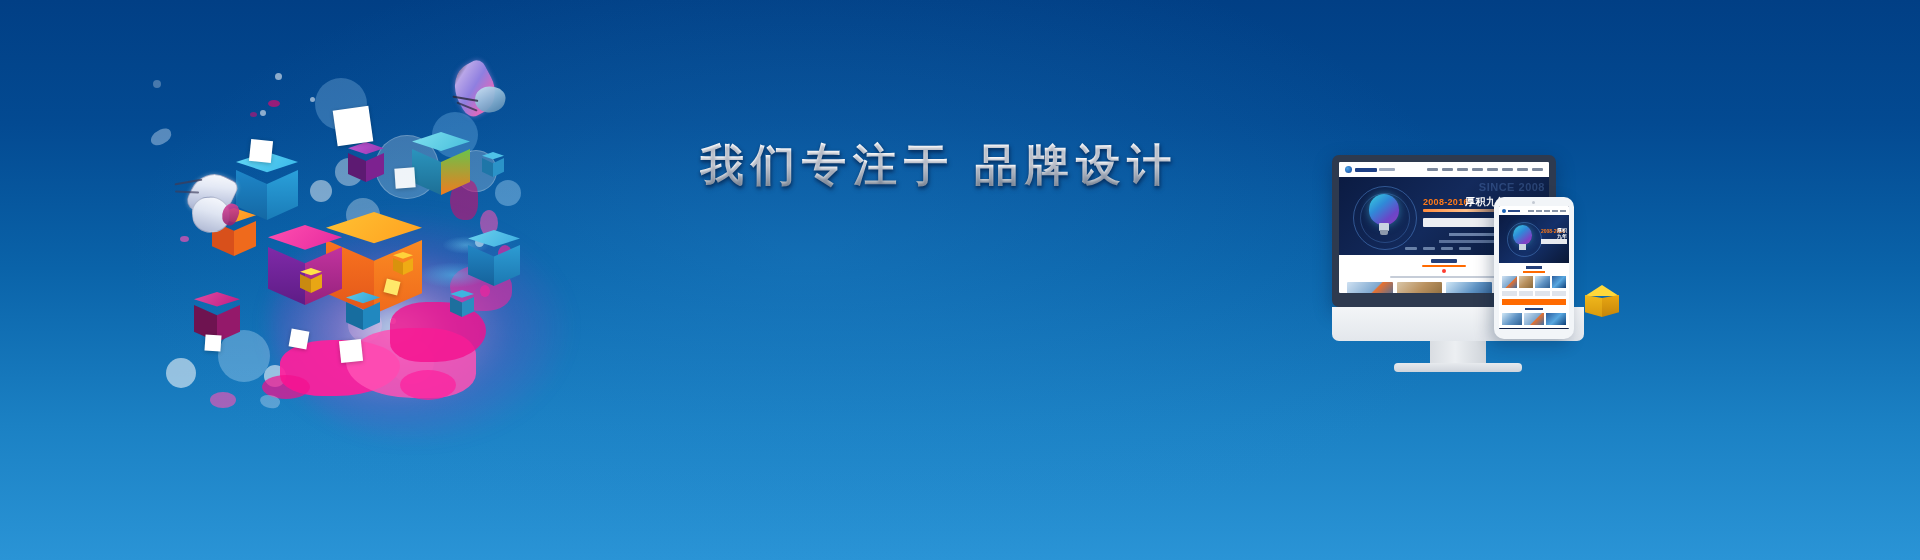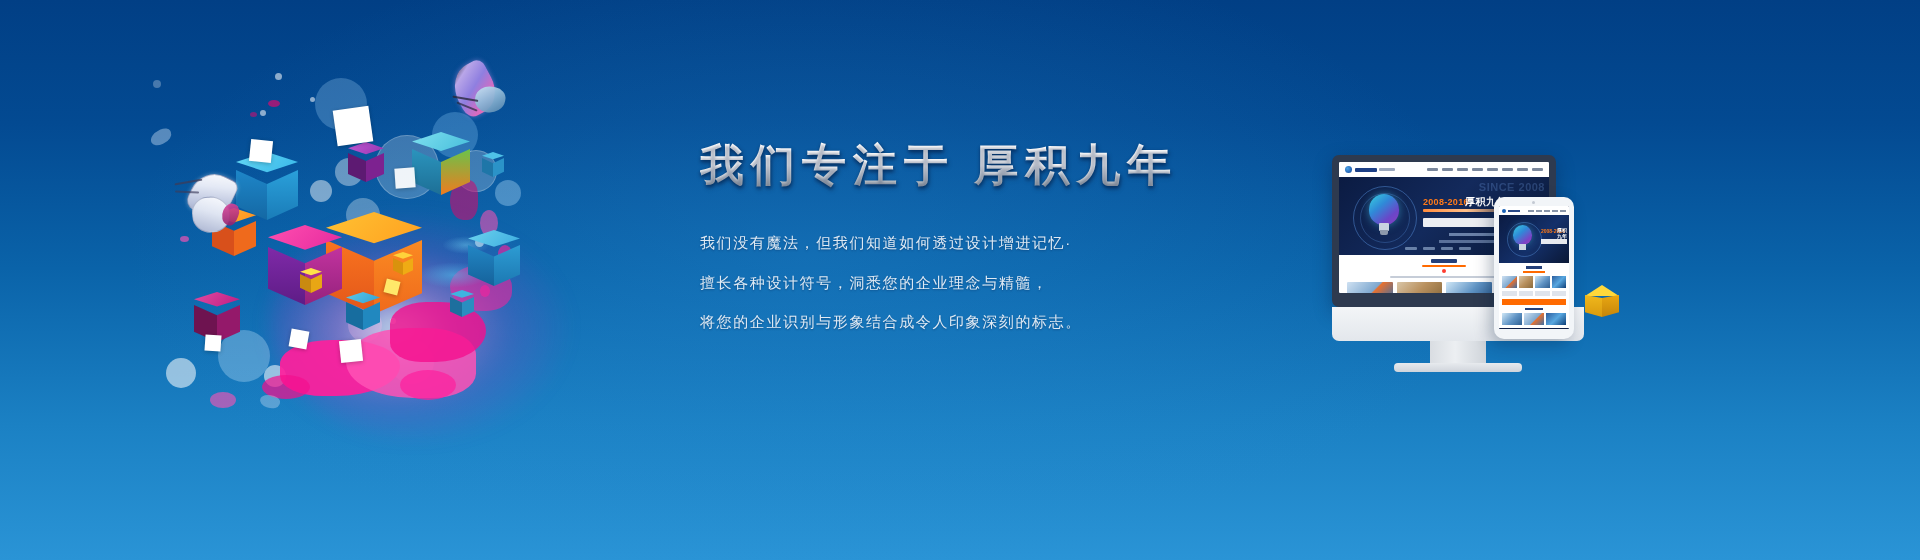--- a/index.html
+++ b/index.html
@@ -367,26 +367,21 @@
       <div style="position:absolute;left:0px;top:14px;width:28px;height:2px;background:rgba(60,60,90,.75);
         transform:rotate(-18deg);border-radius:2px;"></div>
       <div style="position:absolute;left:2px;top:24px;width:24px;height:2px;background:rgba(60,60,90,.65);
         transform:rotate(-6deg);border-radius:2px;"></div>
       <div style="position:absolute;left:52px;top:30px;width:16px;height:22px;border-radius:50% 50% 40% 60%;
         background:linear-gradient(150deg,#e0479f,#8c1f68);transform:rotate(16deg);opacity:.9;"></div>
     </div>
   </div>
 
   <div class="textblock">
-    <div class="headline">我们专注于 厚积九年</div>
-    <div class="bodylines">
-      <p>我们没有魔法，但我们知道如何透过设计增进记忆·</p>
-      <p>擅长各种设计符号，洞悉您的企业理念与精髓，</p>
-      <p>将您的企业识别与形象结合成令人印象深刻的标志。</p>
-    </div>
+    <div class="headline">我们专注于 品牌设计</div>
   </div>
 
   <div class="devices">
 
     <div class="monitor">
       <div class="screen">
         <div class="site">
 
           <div class="site-top">
             <span class="s-logo"></span>

